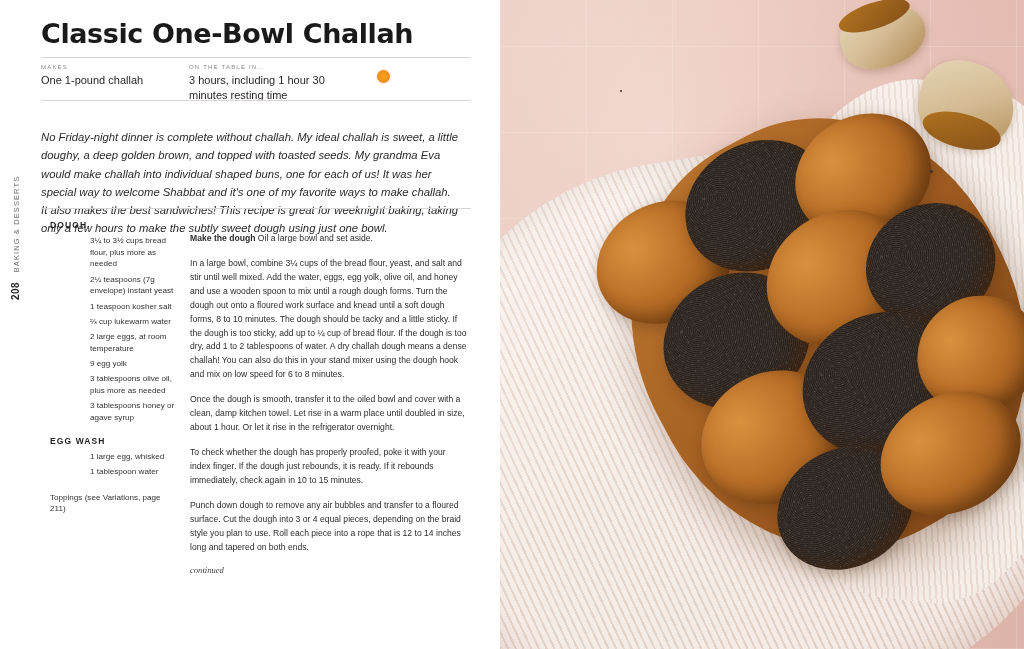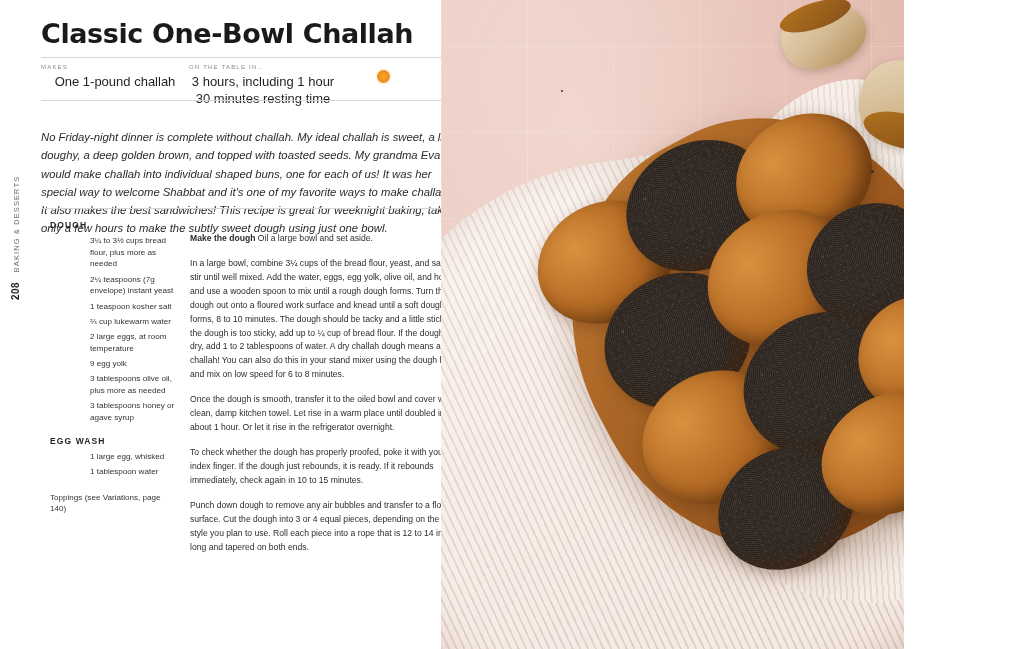--- a/index.html
+++ b/index.html
@@ -9,21 +9,21 @@
   }
   body {
     width: 1024px;
     height: 649px;
     overflow: hidden;
     font-family: "Liberation Sans", sans-serif;
     color: #231f20;
   }
   .page {
     position: relative;
-    width: 904px;
+    width: 1024px;
     height: 649px;
     display: flex;
   }
   
   .text-page {
     position: relative;
     width: 500px;
     height: 649px;
     background: #ffffff;
     box-sizing: border-box;
@@ -74,24 +74,23 @@
   }
   .meta-col { width: 148px; }
   .meta-label {
     font-size: 6px;
     letter-spacing: 1.2px;
     color: #8a8a8a;
     text-transform: uppercase;
     margin-bottom: 3px;
   }
   .meta-value {
-    font-size: 13px;
+    font-size: 11px;
     line-height: 1.32;
     color: #231f20;
-    text-align: center;
   }
   .meta-icon {
     margin-left: 40px;
     margin-top: 6px;
     width: 13px;
     height: 13px;
     border-radius: 50%;
     background: radial-gradient(circle at 50% 50%, #f5a623 0%, #f0901c 55%, #e4821a 100%);
     box-shadow: 0 0 0 1.5px #fdf2e2;
   }
@@ -305,29 +304,30 @@
         <li>2 large eggs, at room temperature</li>
         <li>9 egg yolk</li>
         <li>3 tablespoons olive oil, plus more as needed</li>
         <li>3 tablespoons honey or agave syrup</li>
       </ul>
       <div class="ing-head">EGG WASH</div>
       <ul class="ing-list">
         <li>1 large egg, whisked</li>
         <li>1 tablespoon water</li>
       </ul>
-      <div class="ing-note">Toppings (see Variations, page 140)</div>
+      <div class="ing-note">Toppings (see Variations, page 211)</div>
     </div>
 
     <div class="method">
       <p class="lead"><strong>Make the dough</strong><span> Oil a large bowl and set aside.</span></p>
       <p>In a large bowl, combine 3¼ cups of the bread flour, yeast, and salt and stir until well mixed. Add the water, eggs, egg yolk, olive oil, and honey and use a wooden spoon to mix until a rough dough forms. Turn the dough out onto a floured work surface and knead until a soft dough forms, 8 to 10 minutes. The dough should be tacky and a little sticky. If the dough is too sticky, add up to ¼ cup of bread flour. If the dough is too dry, add 1 to 2 tablespoons of water. A dry challah dough means a dense challah! You can also do this in your stand mixer using the dough hook and mix on low speed for 6 to 8 minutes.</p>
       <p>Once the dough is smooth, transfer it to the oiled bowl and cover with a clean, damp kitchen towel. Let rise in a warm place until doubled in size, about 1 hour. Or let it rise in the refrigerator overnight.</p>
       <p>To check whether the dough has properly proofed, poke it with your index finger. If the dough just rebounds, it is ready. If it rebounds immediately, check again in 10 to 15 minutes.</p>
       <p>Punch down dough to remove any air bubbles and transfer to a floured surface. Cut the dough into 3 or 4 equal pieces, depending on the braid style you plan to use. Roll each piece into a rope that is 12 to 14 inches long and tapered on both ends.</p>
+      <div class="continued">continued</div>
     </div>
   </div>
 
   <div class="photo-page">
     <div class="bg-tile"></div>
     <div class="cloth"></div>
     <div class="cloth2"></div>
 
     <div class="crumb" style="left:340px; top:5px; width:86px; height:62px; transform:rotate(-18deg);">
       <div class="crust" style="left:4px; top:-4px; width:74px; height:26px;"></div>

